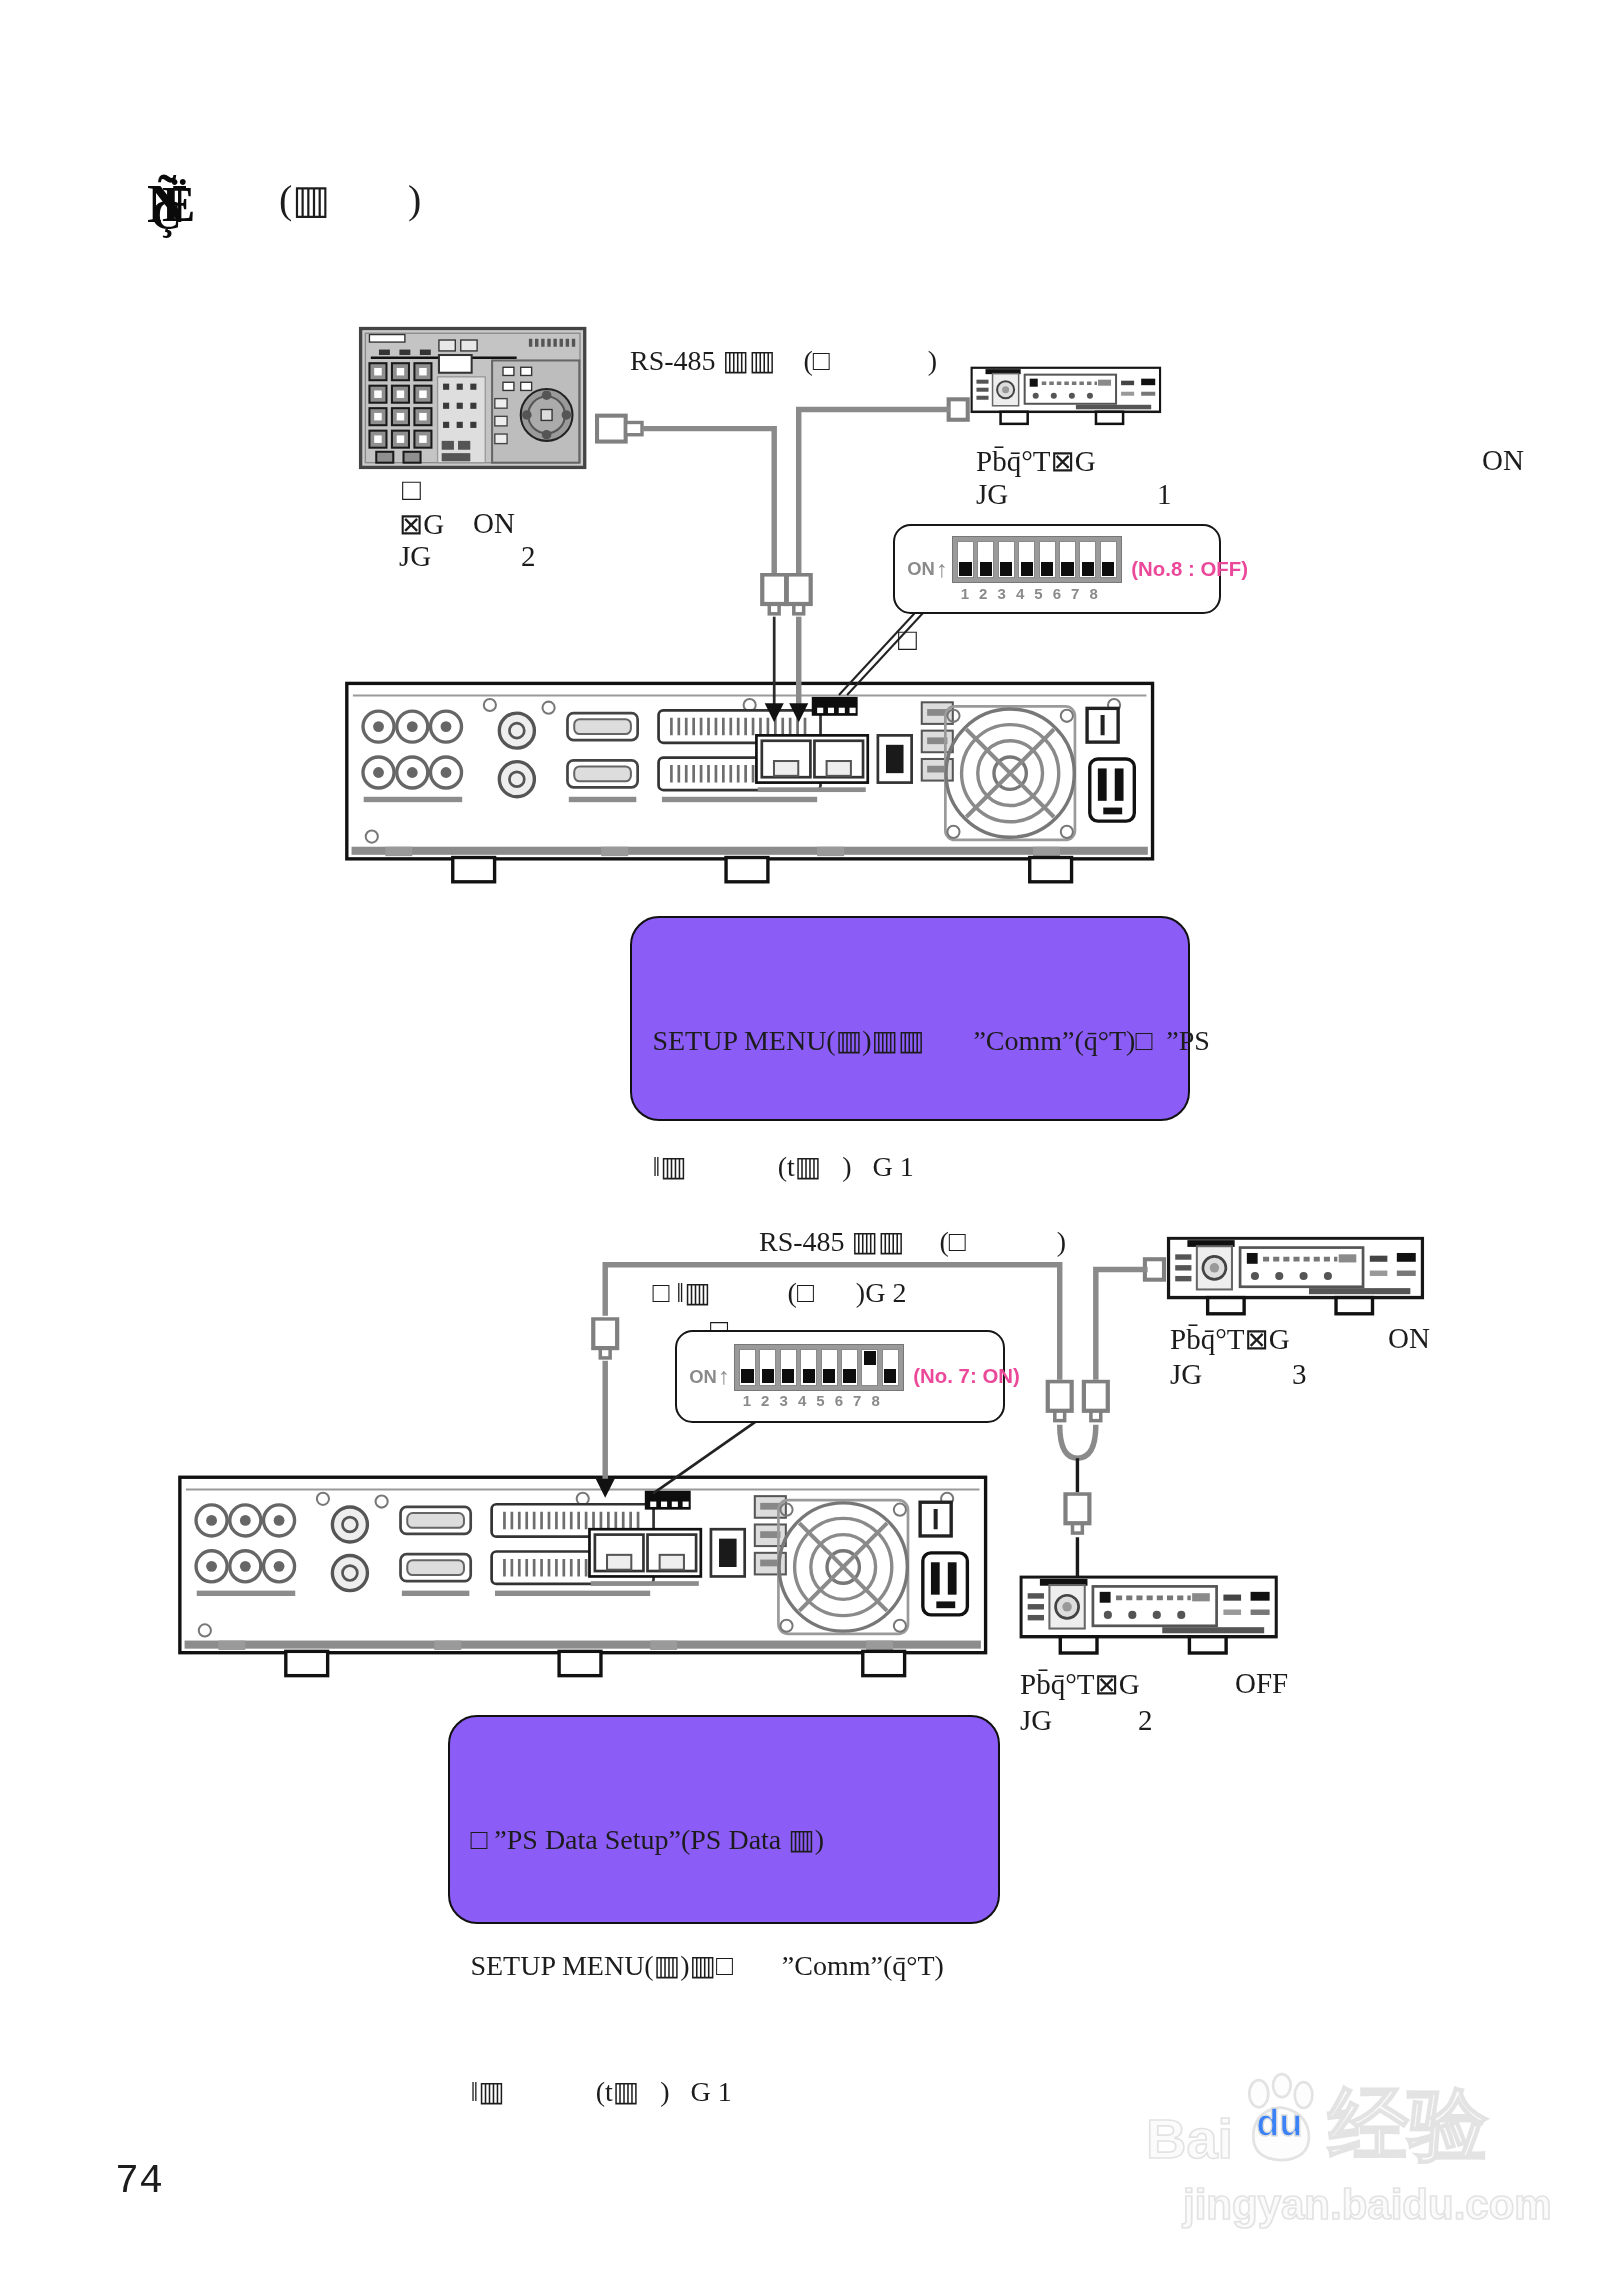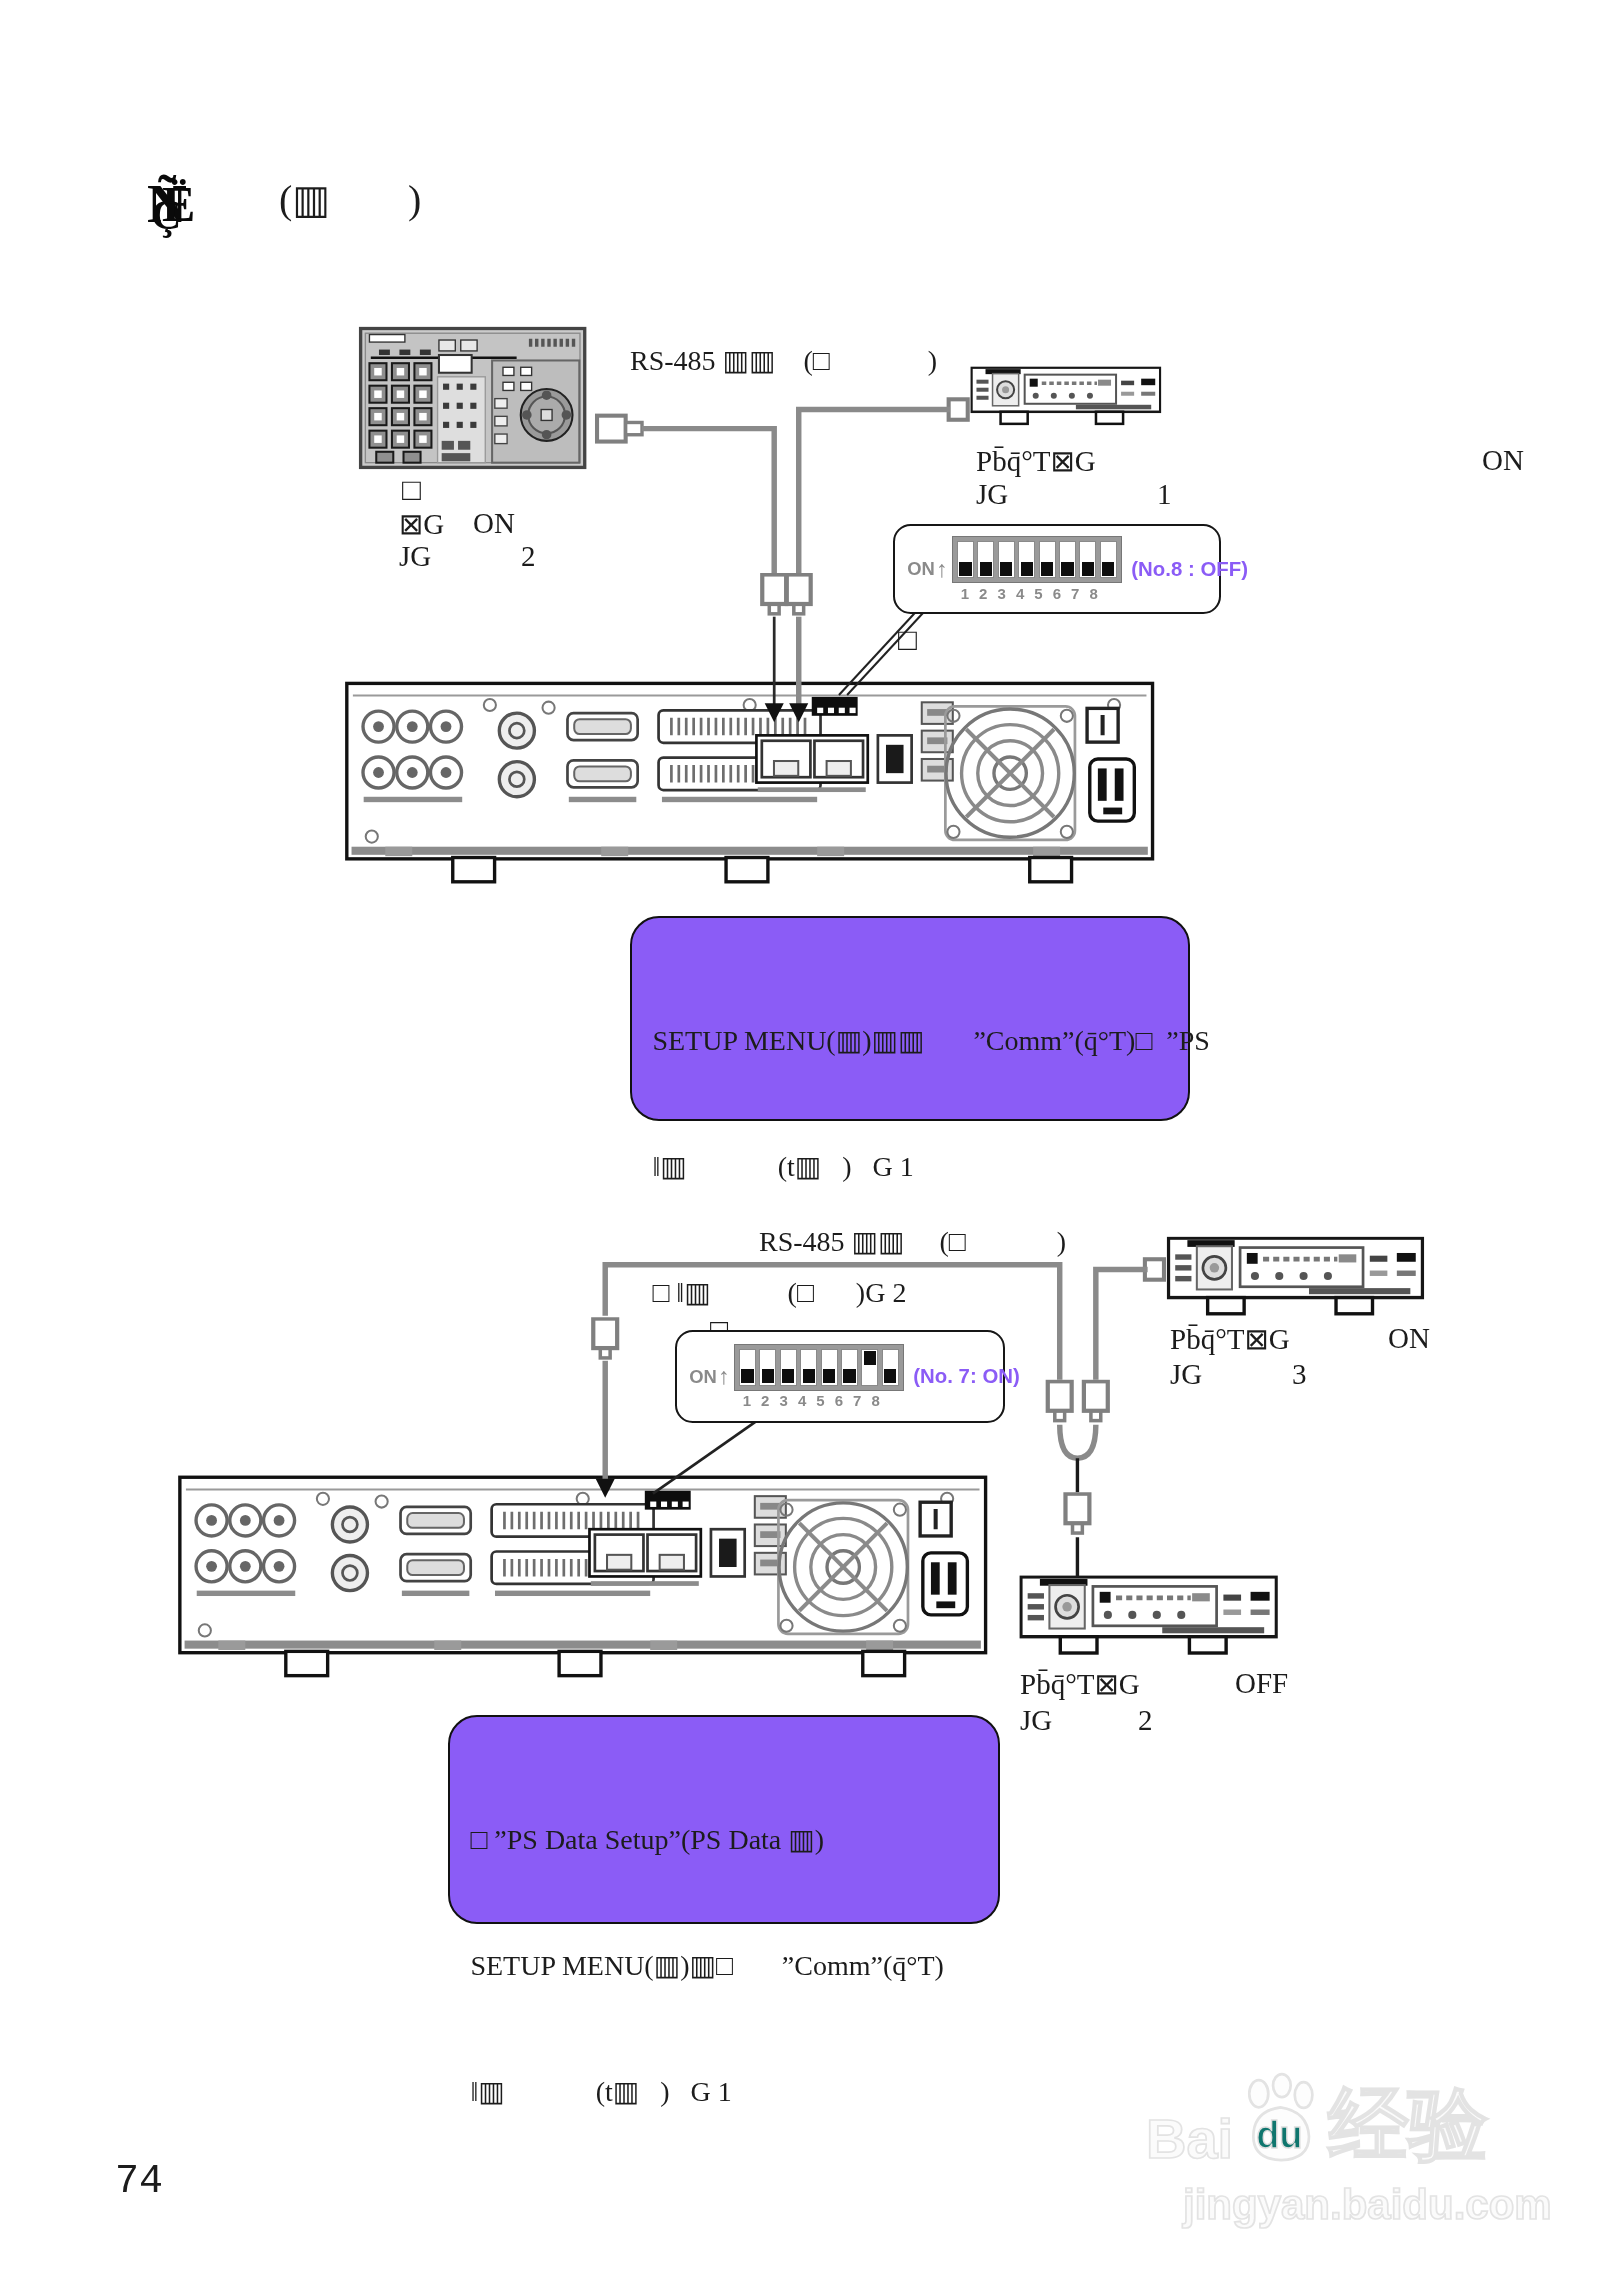--- a/index.html
+++ b/index.html
@@ -30,21 +30,21 @@
     font-size:18.4px;margin-left:12.3px;display:flex;align-items:center;}
   .dip-on .up{font-size:23px;margin-left:1.4px;color:#8a8a8a;}
   .sw-wrap{margin-left:4.1px;}
   .sw-row{display:flex;gap:3.4px;background:#9a9a9a;padding:4.1px;border:1.4px solid #777;}
   .sw{width:15px;height:35px;background:#fff;border:1.4px solid #8a8a8a;position:relative;}
   .sw .knob{position:absolute;left:1.4px;right:1.4px;bottom:1.4px;height:14.3px;background:#0d0d0d;}
   .sw.on .knob{top:1.4px;bottom:auto;}
   .sw-nums{display:flex;gap:3.4px;padding:1.4px 4.1px 0 5.5px;color:#8a8a8a;
     font-family:"Liberation Sans",sans-serif;font-size:15px;font-weight:bold;}
   .sw-nums .num{width:15px;text-align:center;}
-  .dip-note{font-family:"Liberation Sans",sans-serif;font-weight:bold;color:#8b5cf6;
+  .dip-note{font-family:"Liberation Sans",sans-serif;font-weight:bold;color:#ec4899;
     font-size:20.4px;margin-left:9.5px;white-space:pre;}
 
   
   .wm{position:absolute;color:#fbfbfb;-webkit-text-stroke:1.7px #e3e3e3;
       font-family:"Liberation Sans",sans-serif;font-weight:bold;}
 </style>
 </head>
 <body>
 
 <svg class="layer" width="1622" height="2295" viewBox="0 0 2380 3368">
@@ -451,18 +451,18 @@
 
 <div class="wm" style="left:1146px;top:2072px;display:flex;align-items:flex-end;">
   <span style="font-size:56px;line-height:1;">Bai</span>
   <span style="position:relative;width:95px;height:95px;display:inline-block;">
     <svg width="95" height="95" viewBox="0 0 140 140" style="position:absolute;left:0;top:0;">
       <ellipse cx="38" cy="32" rx="14" ry="20" fill="#fdfdfd" stroke="#e3e3e3" stroke-width="4"></ellipse>
       <ellipse cx="72" cy="20" rx="13" ry="17" fill="#fdfdfd" stroke="#e3e3e3" stroke-width="4"></ellipse>
       <ellipse cx="104" cy="34" rx="13" ry="19" fill="#fdfdfd" stroke="#e3e3e3" stroke-width="4"></ellipse>
       <path d="M30 95 Q30 58 70 52 Q110 58 112 95 Q112 128 71 130 Q30 128 30 95 Z" fill="#fdfdfd" stroke="#e3e3e3" stroke-width="4"></path>
     </svg>
-    <span style="position:absolute;left:23px;top:42px;font-size:38px;color:#0f766e;-webkit-text-stroke:1.4px #dedede;">du</span>
+    <span style="position:absolute;left:23px;top:30px;font-size:38px;color:#3b82f6;-webkit-text-stroke:1.4px #dedede;">du</span>
   </span>
   <span style="font-size:80px;line-height:1.05;">经验</span>
 </div>
 <span class="wm" style="left:1183px;top:2181px;font-size:42px;">jingyan.baidu.com</span>
 
 
 </body></html>

